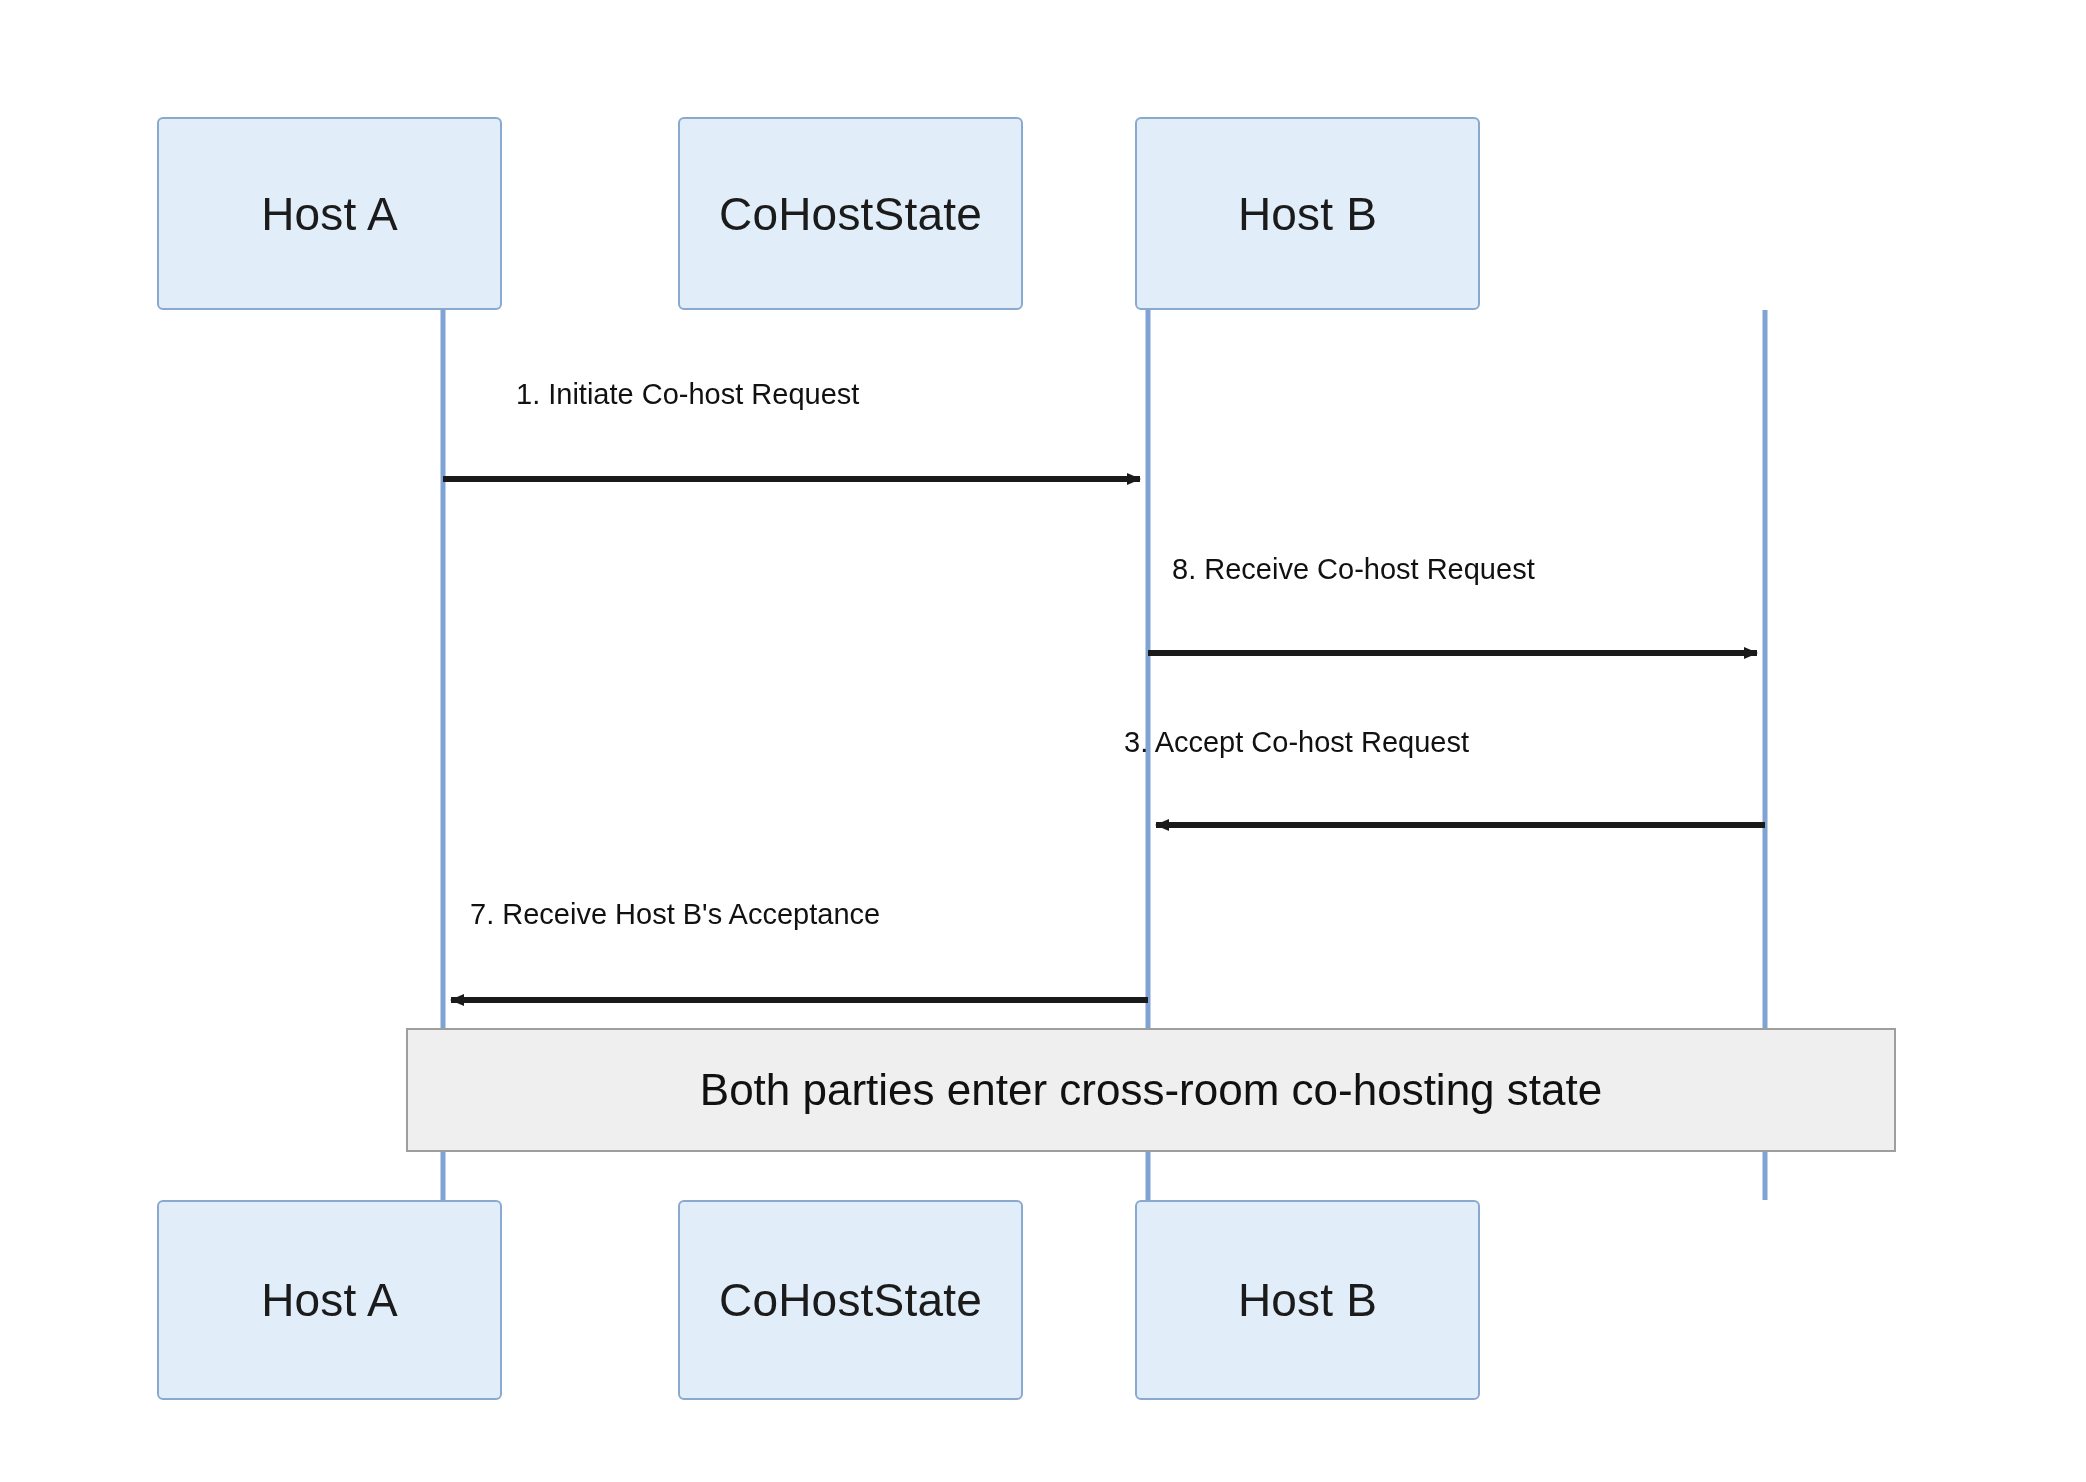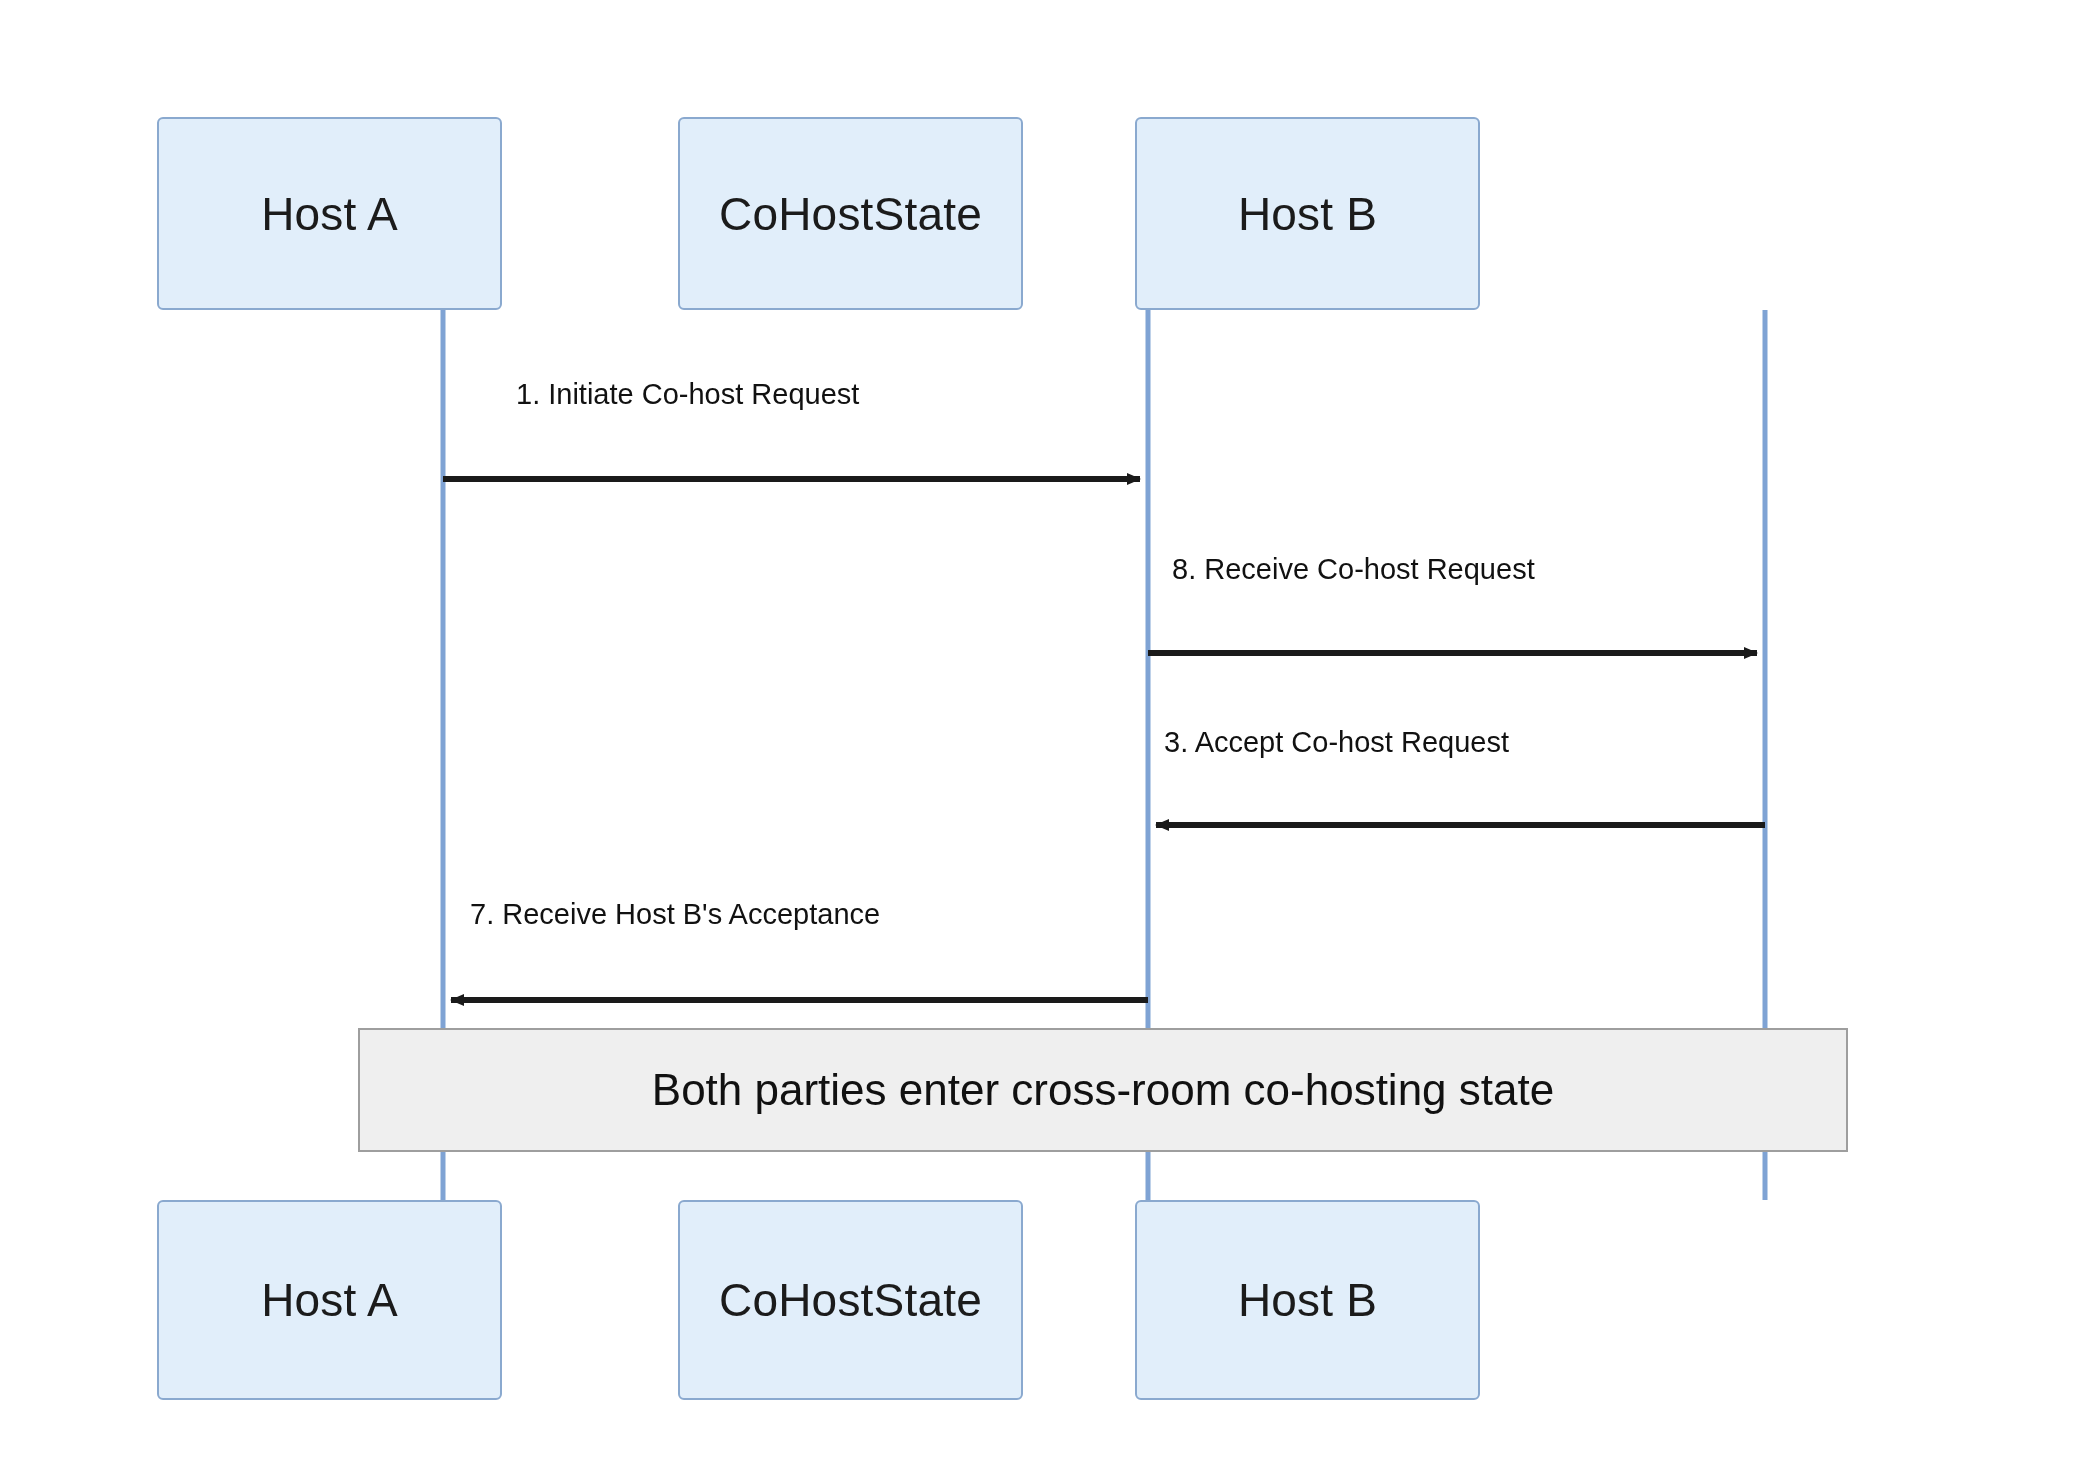--- a/index.html
+++ b/index.html
@@ -26,20 +26,21 @@
   }
   .notebox{
     position:absolute;
     background:#efefef;
     border:2px solid #9e9e9e;
     box-sizing:border-box;
     display:flex;align-items:center;justify-content:center;
     font-size:44px;color:#111111;
     font-family:"Liberation Sans",sans-serif;
     white-space:nowrap;
+    margin-left:48px;
   }
 </style>
 </head>
 <body>
 
 <div id="stage">
 
   <svg class="svg-layer" viewBox="0 0 2086 1482">
     <defs>
       <marker id="arrowRight" markerWidth="14" markerHeight="12" refX="13" refY="6" orient="auto" markerUnits="userSpaceOnUse">
@@ -68,21 +69,21 @@
   </div>
   <div class="pbox" style="left:678px;top:117px;width:345px;height:193px;">
     <span>CoHostState</span>
   </div>
   <div class="pbox" style="left:1135px;top:117px;width:345px;height:193px;">
     <span>Host B</span>
   </div>
 
   <div class="msg-label" style="left:516px;top:378px;">1. Initiate Co-host Request</div>
   <div class="msg-label" style="left:1172px;top:553px;">8. Receive Co-host Request</div>
-  <div class="msg-label" style="left:1164px;top:726px;">3. Accept Co-host Request</div>
+  <div class="msg-label" style="left:1124px;top:726px;">3. Accept Co-host Request</div>
   <div class="msg-label" style="left:470px;top:898px;">7. Receive Host B's Acceptance</div>
 
   <div class="notebox" style="left:358px;top:1028px;width:1490px;height:124px;">
     <span>Both parties enter cross-room co-hosting state</span>
   </div>
 
   <div class="pbox" style="left:157px;top:1200px;width:345px;height:200px;">
     <span>Host A</span>
   </div>
   <div class="pbox" style="left:678px;top:1200px;width:345px;height:200px;">

